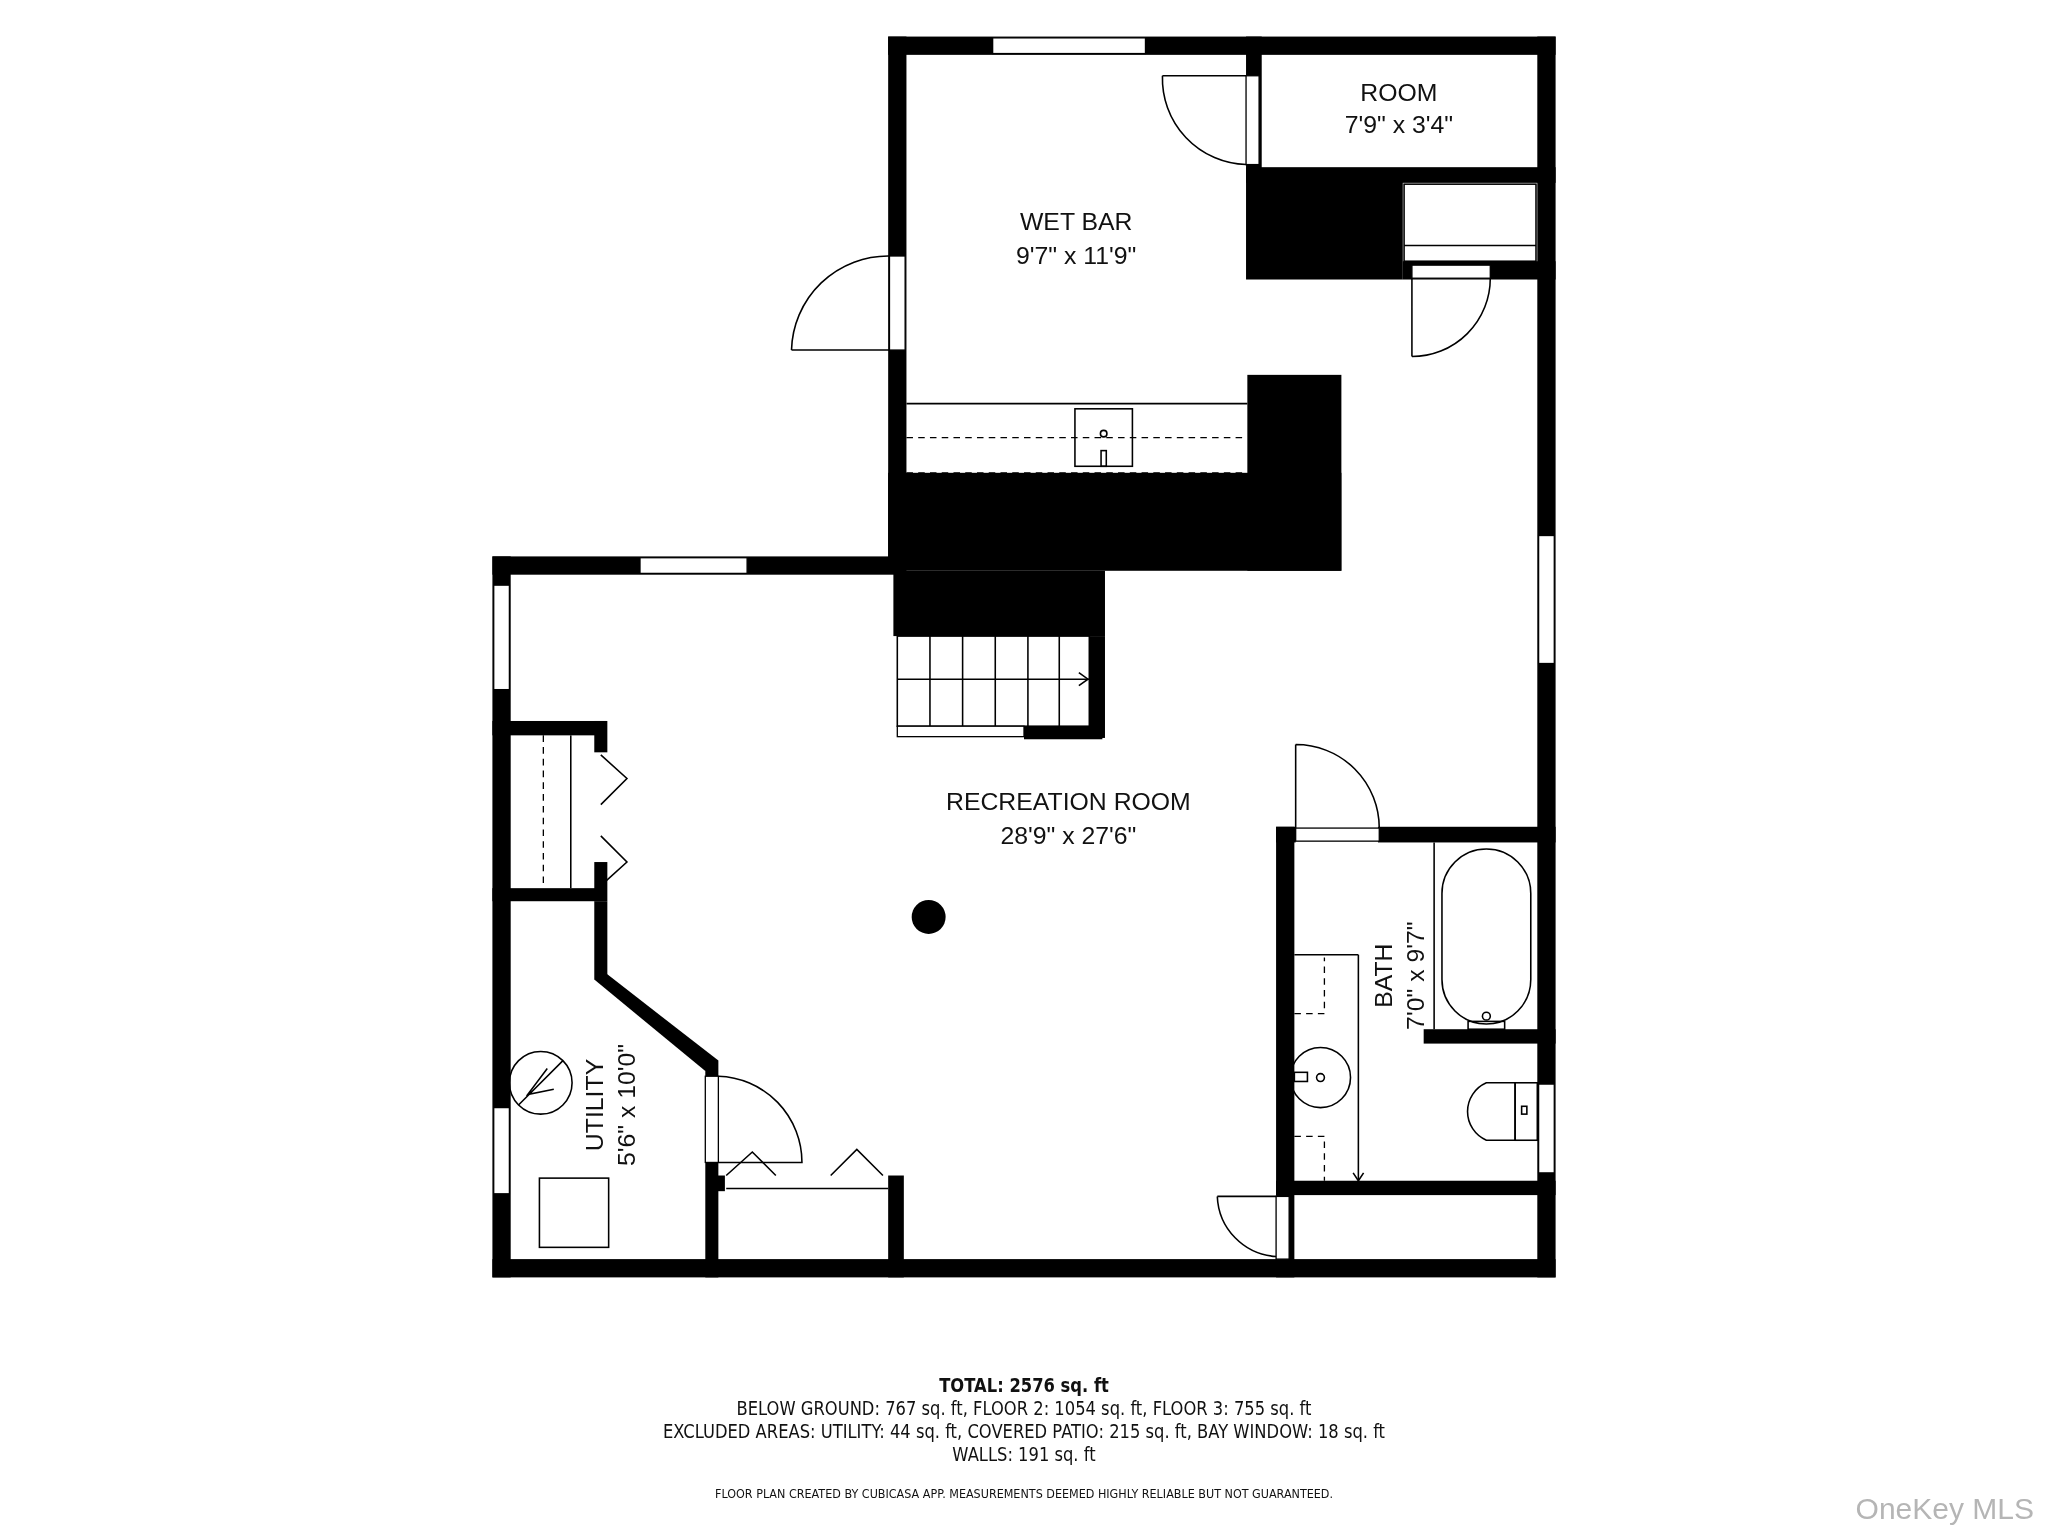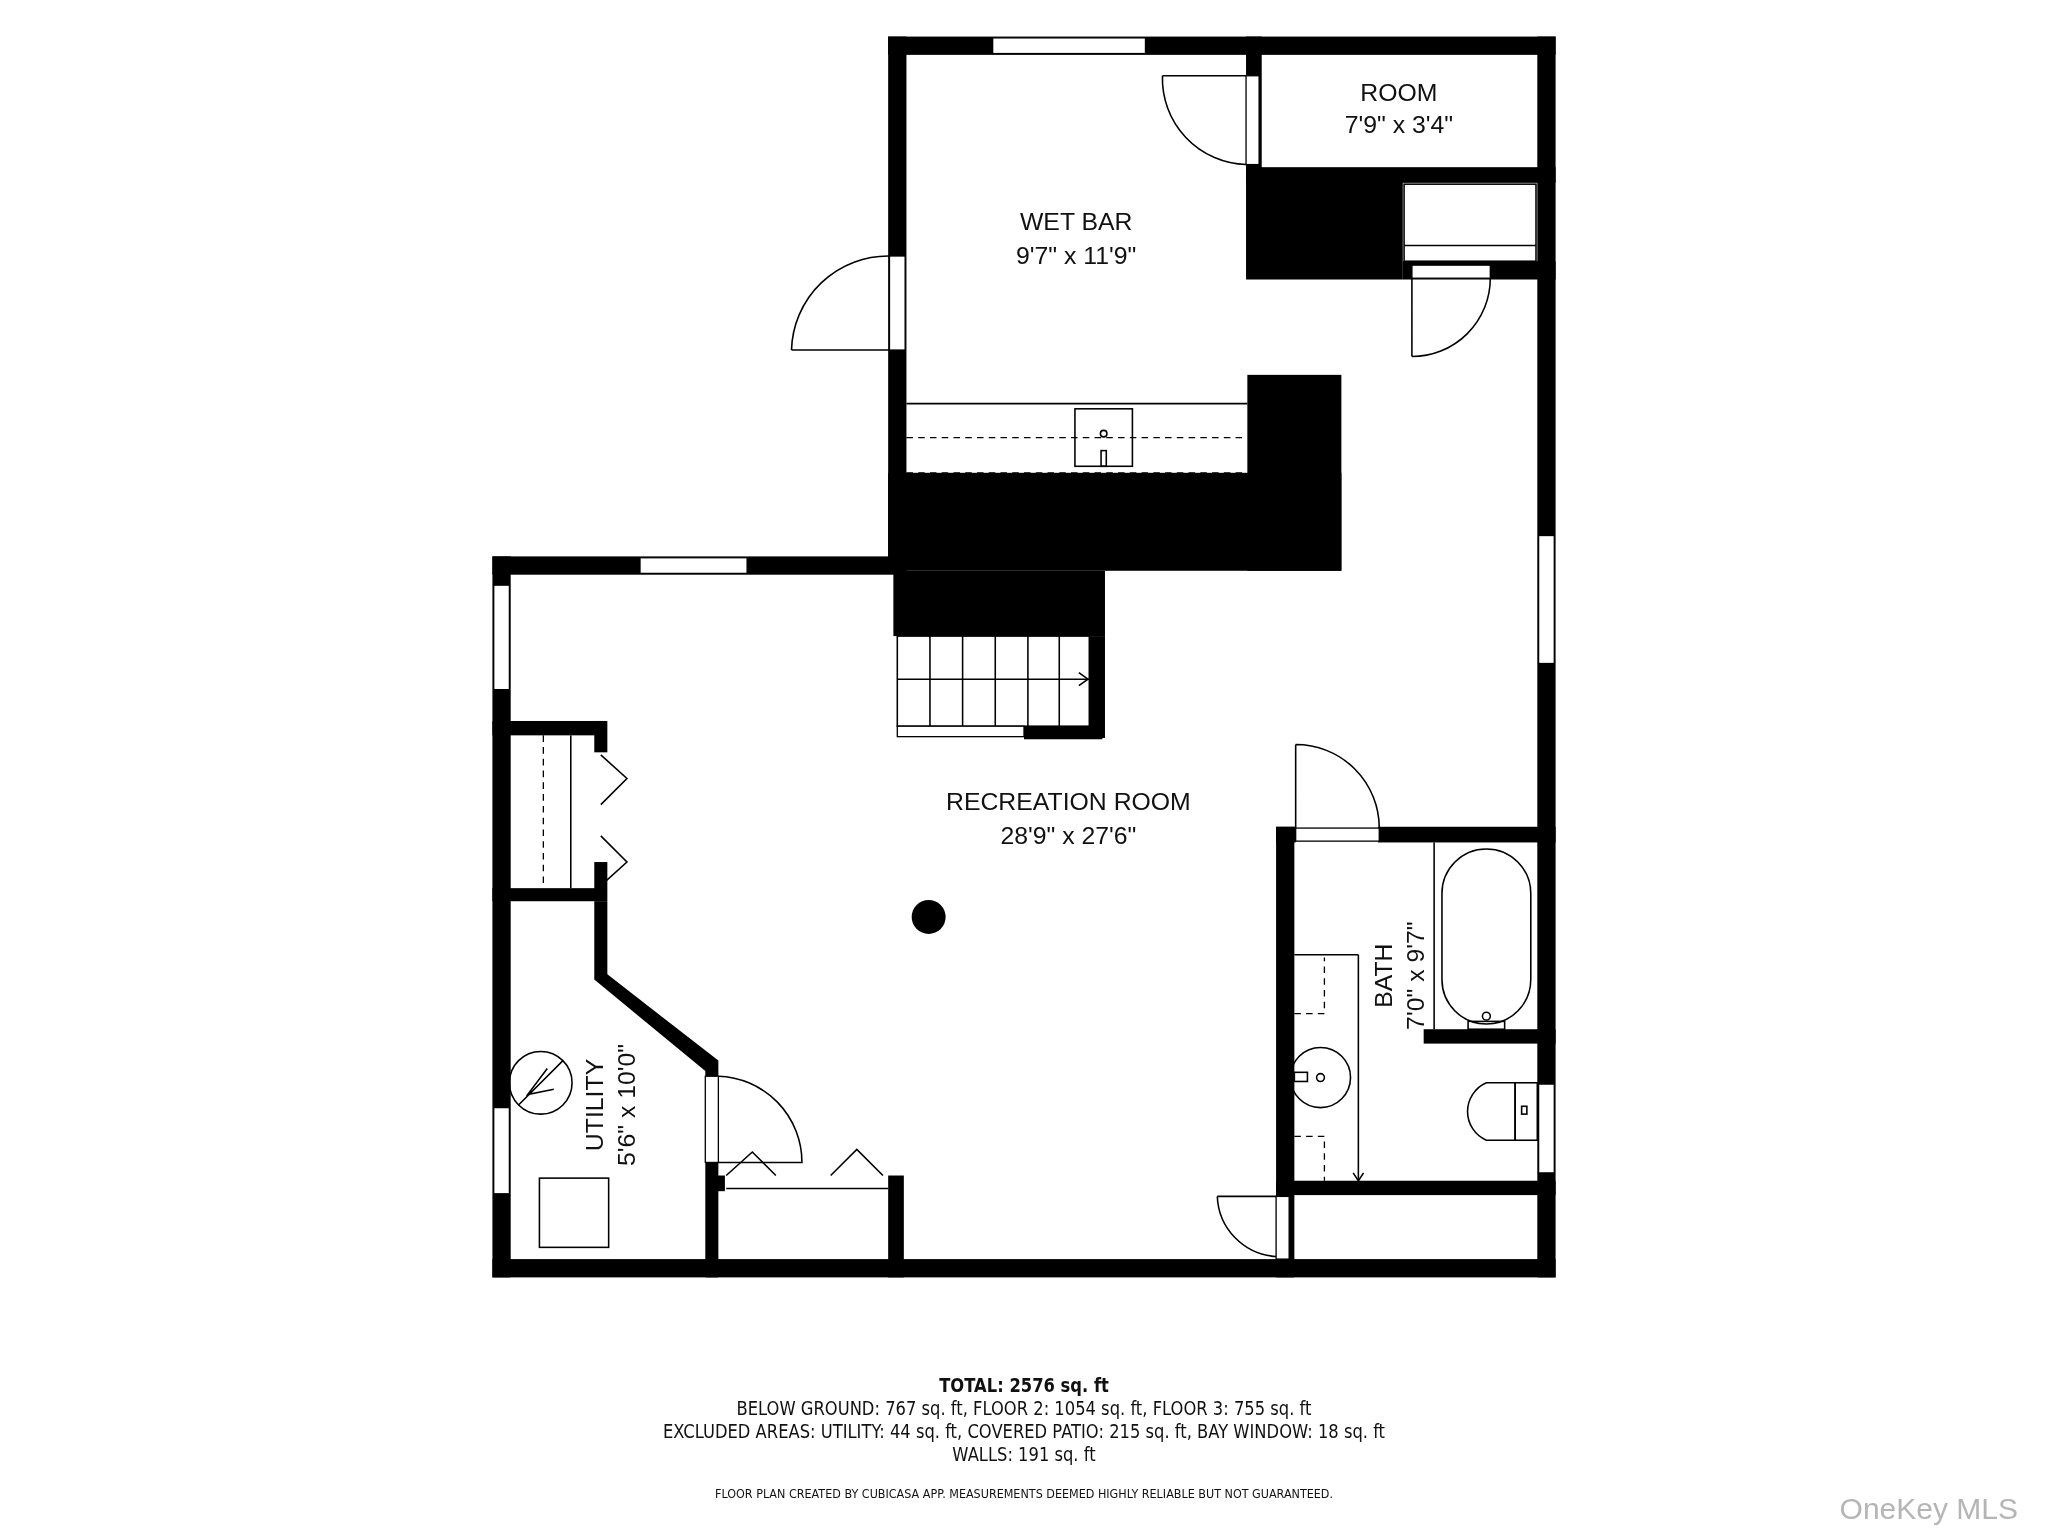--- a/index.html
+++ b/index.html
@@ -7,21 +7,21 @@
   svg#plan { position: absolute; left: 0; top: 0; width: 2048px; height: 1536px; }
   .wall { fill: #000; }
   .win { fill: #fff; stroke: #000; stroke-width: 1; }
   .line { fill: none; stroke: #000; stroke-width: 1.2; }
   .dash { fill: none; stroke: #000; stroke-width: 1; stroke-dasharray: 5 4; }
   .lbl { font-family: "Liberation Sans", sans-serif; font-size: 19px; fill: #111; text-anchor: middle; }
   .foot { position: absolute; left: 0; width: 2048px; text-align: center; font-family: "DejaVu Sans", sans-serif; color: #111; }
   .f1 { top: 1374px; font-size: 19px; font-weight: bold; transform: scaleX(0.86); }
   .f2 { font-size: 19px; transform: scaleX(0.86); }
   .f-disc { top: 1486px; font-size: 13px; transform: scaleX(0.86); }
-  .watermark { position: absolute; right: 30px; bottom: 10px; font-family: "Liberation Sans", sans-serif; font-size: 30px; color: #b5b5b5; }
+  .watermark { position: absolute; right: 14px; bottom: 10px; font-family: "Liberation Sans", sans-serif; font-size: 30px; color: #b5b5b5; }
 </style>
 </head>
 <body>
 
 <svg id="plan" viewBox="0 0 1568 1176">
 
   <g>
     <rect class="wall" x="680" y="28" width="511" height="14"></rect>
     <rect class="wall" x="680" y="28" width="14" height="410"></rect>
     <rect class="wall" x="1177" y="28" width="14" height="950"></rect>

